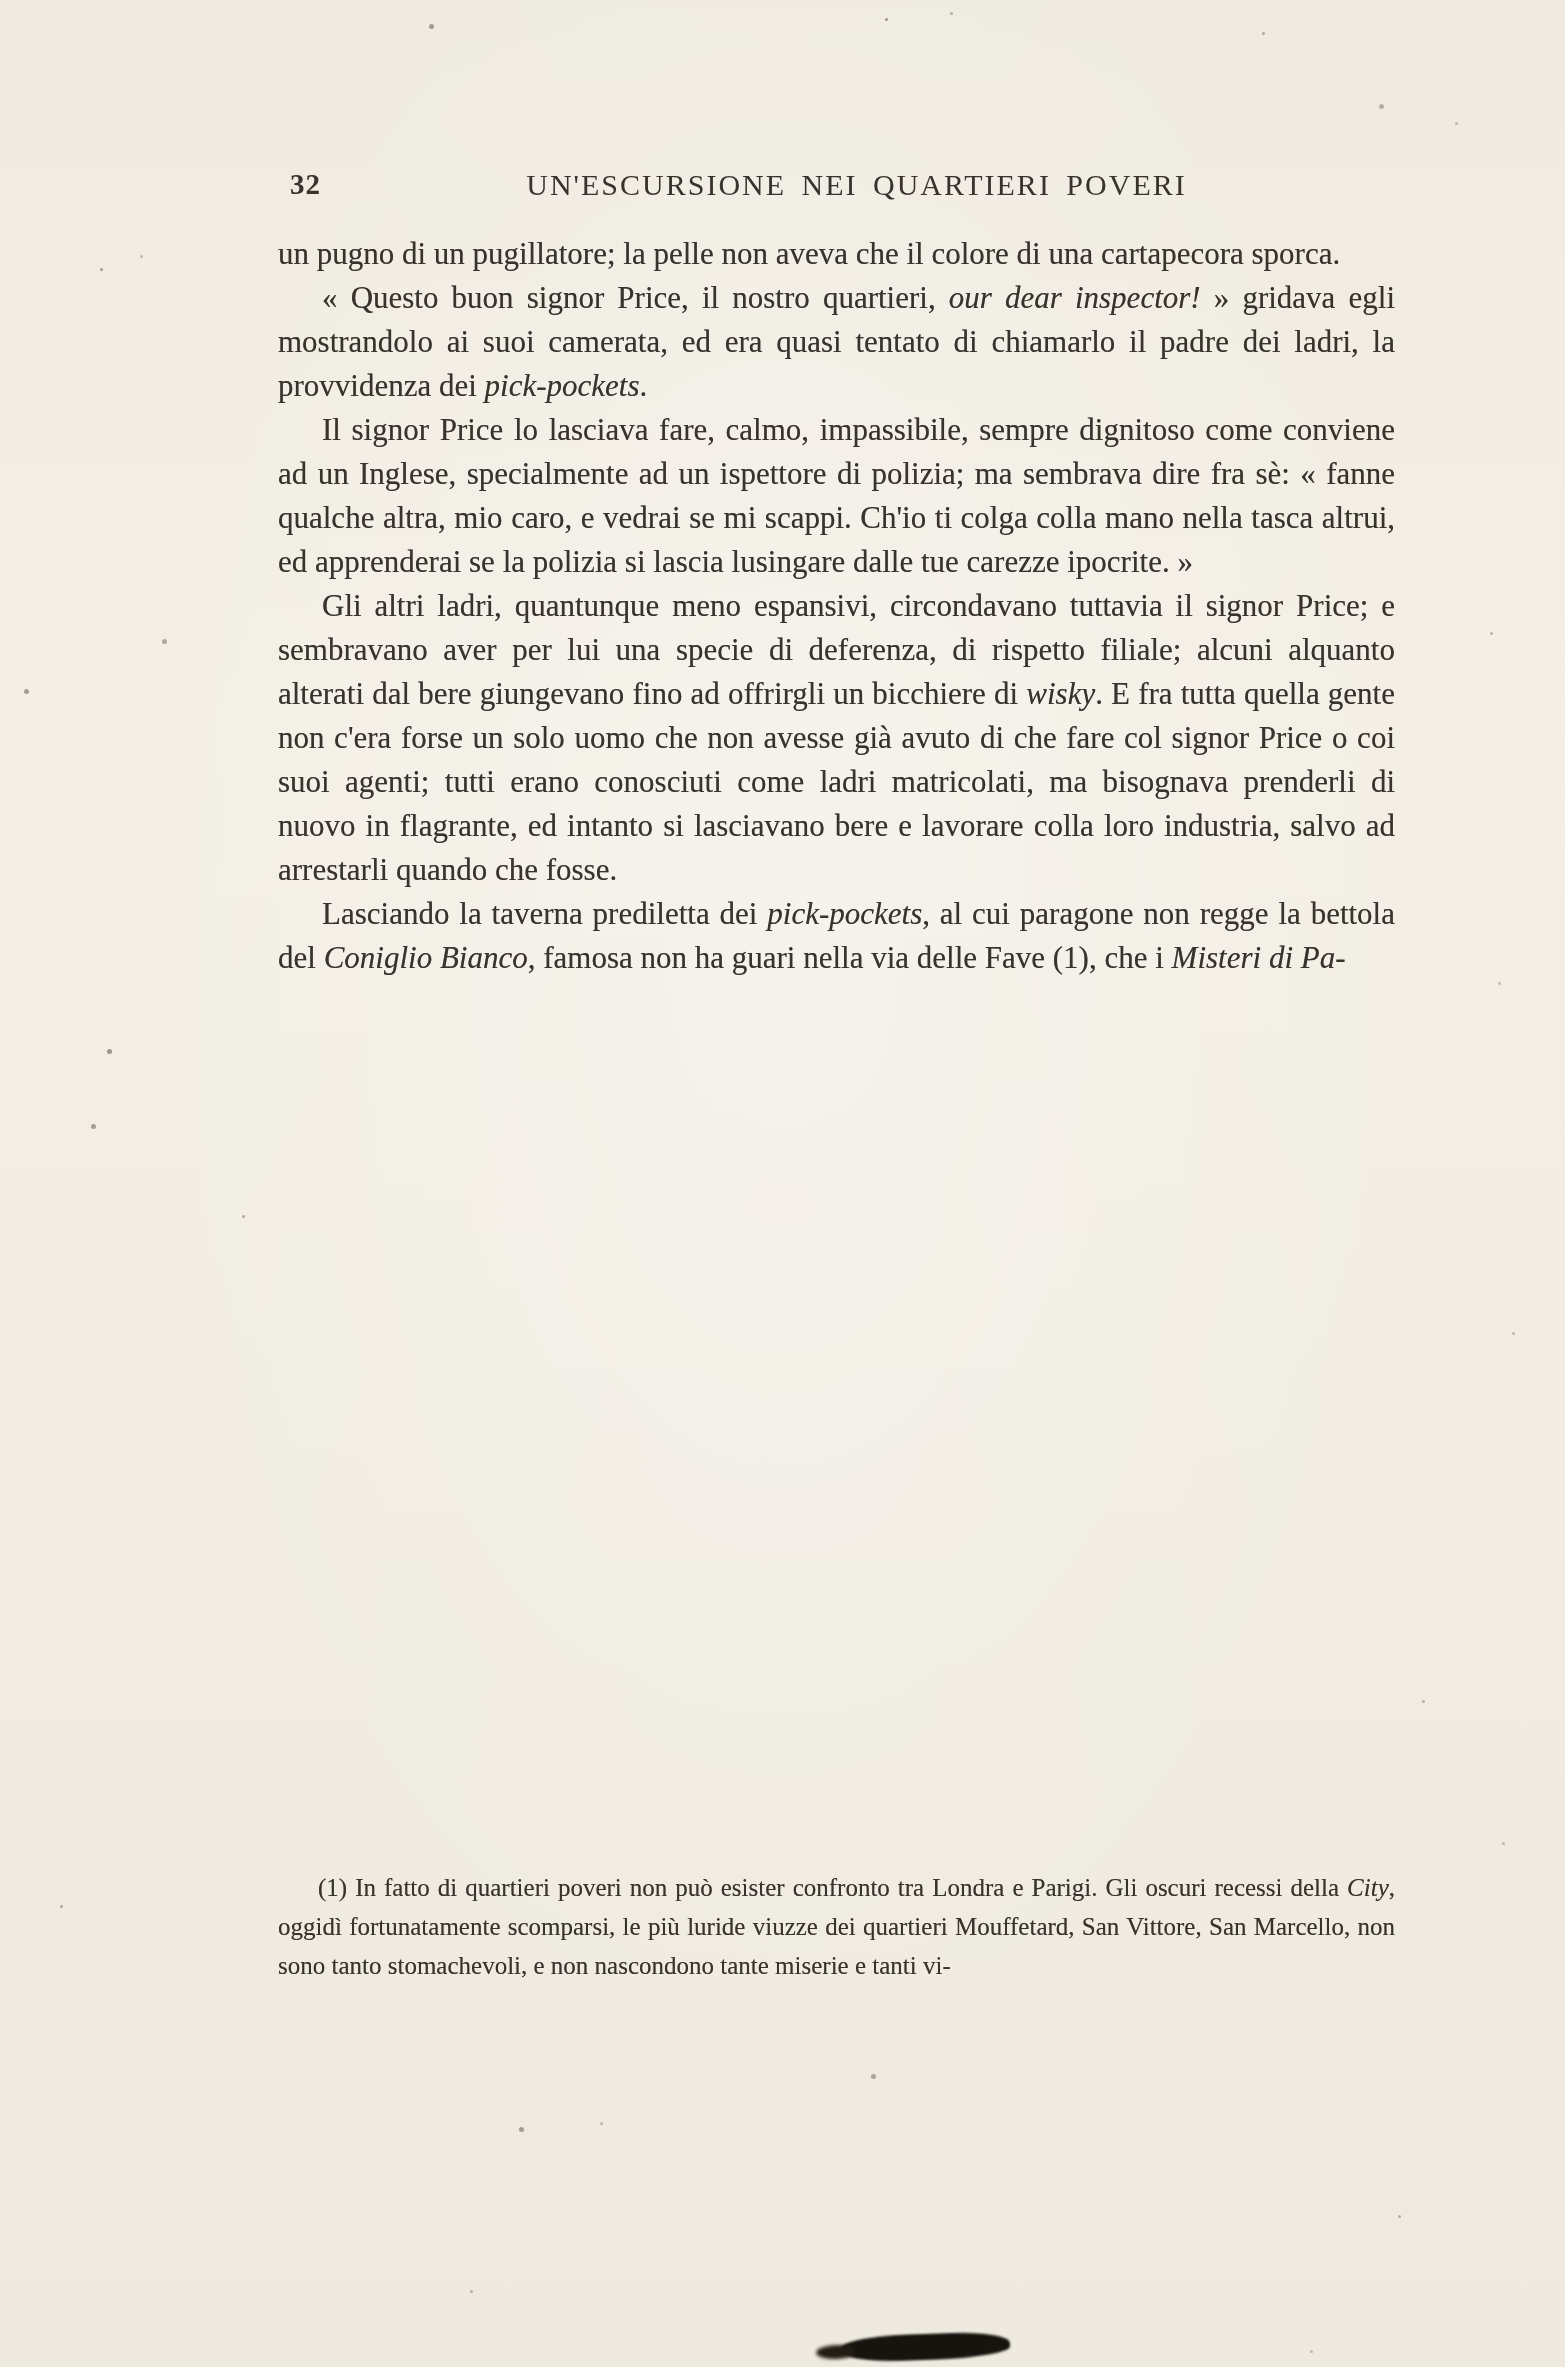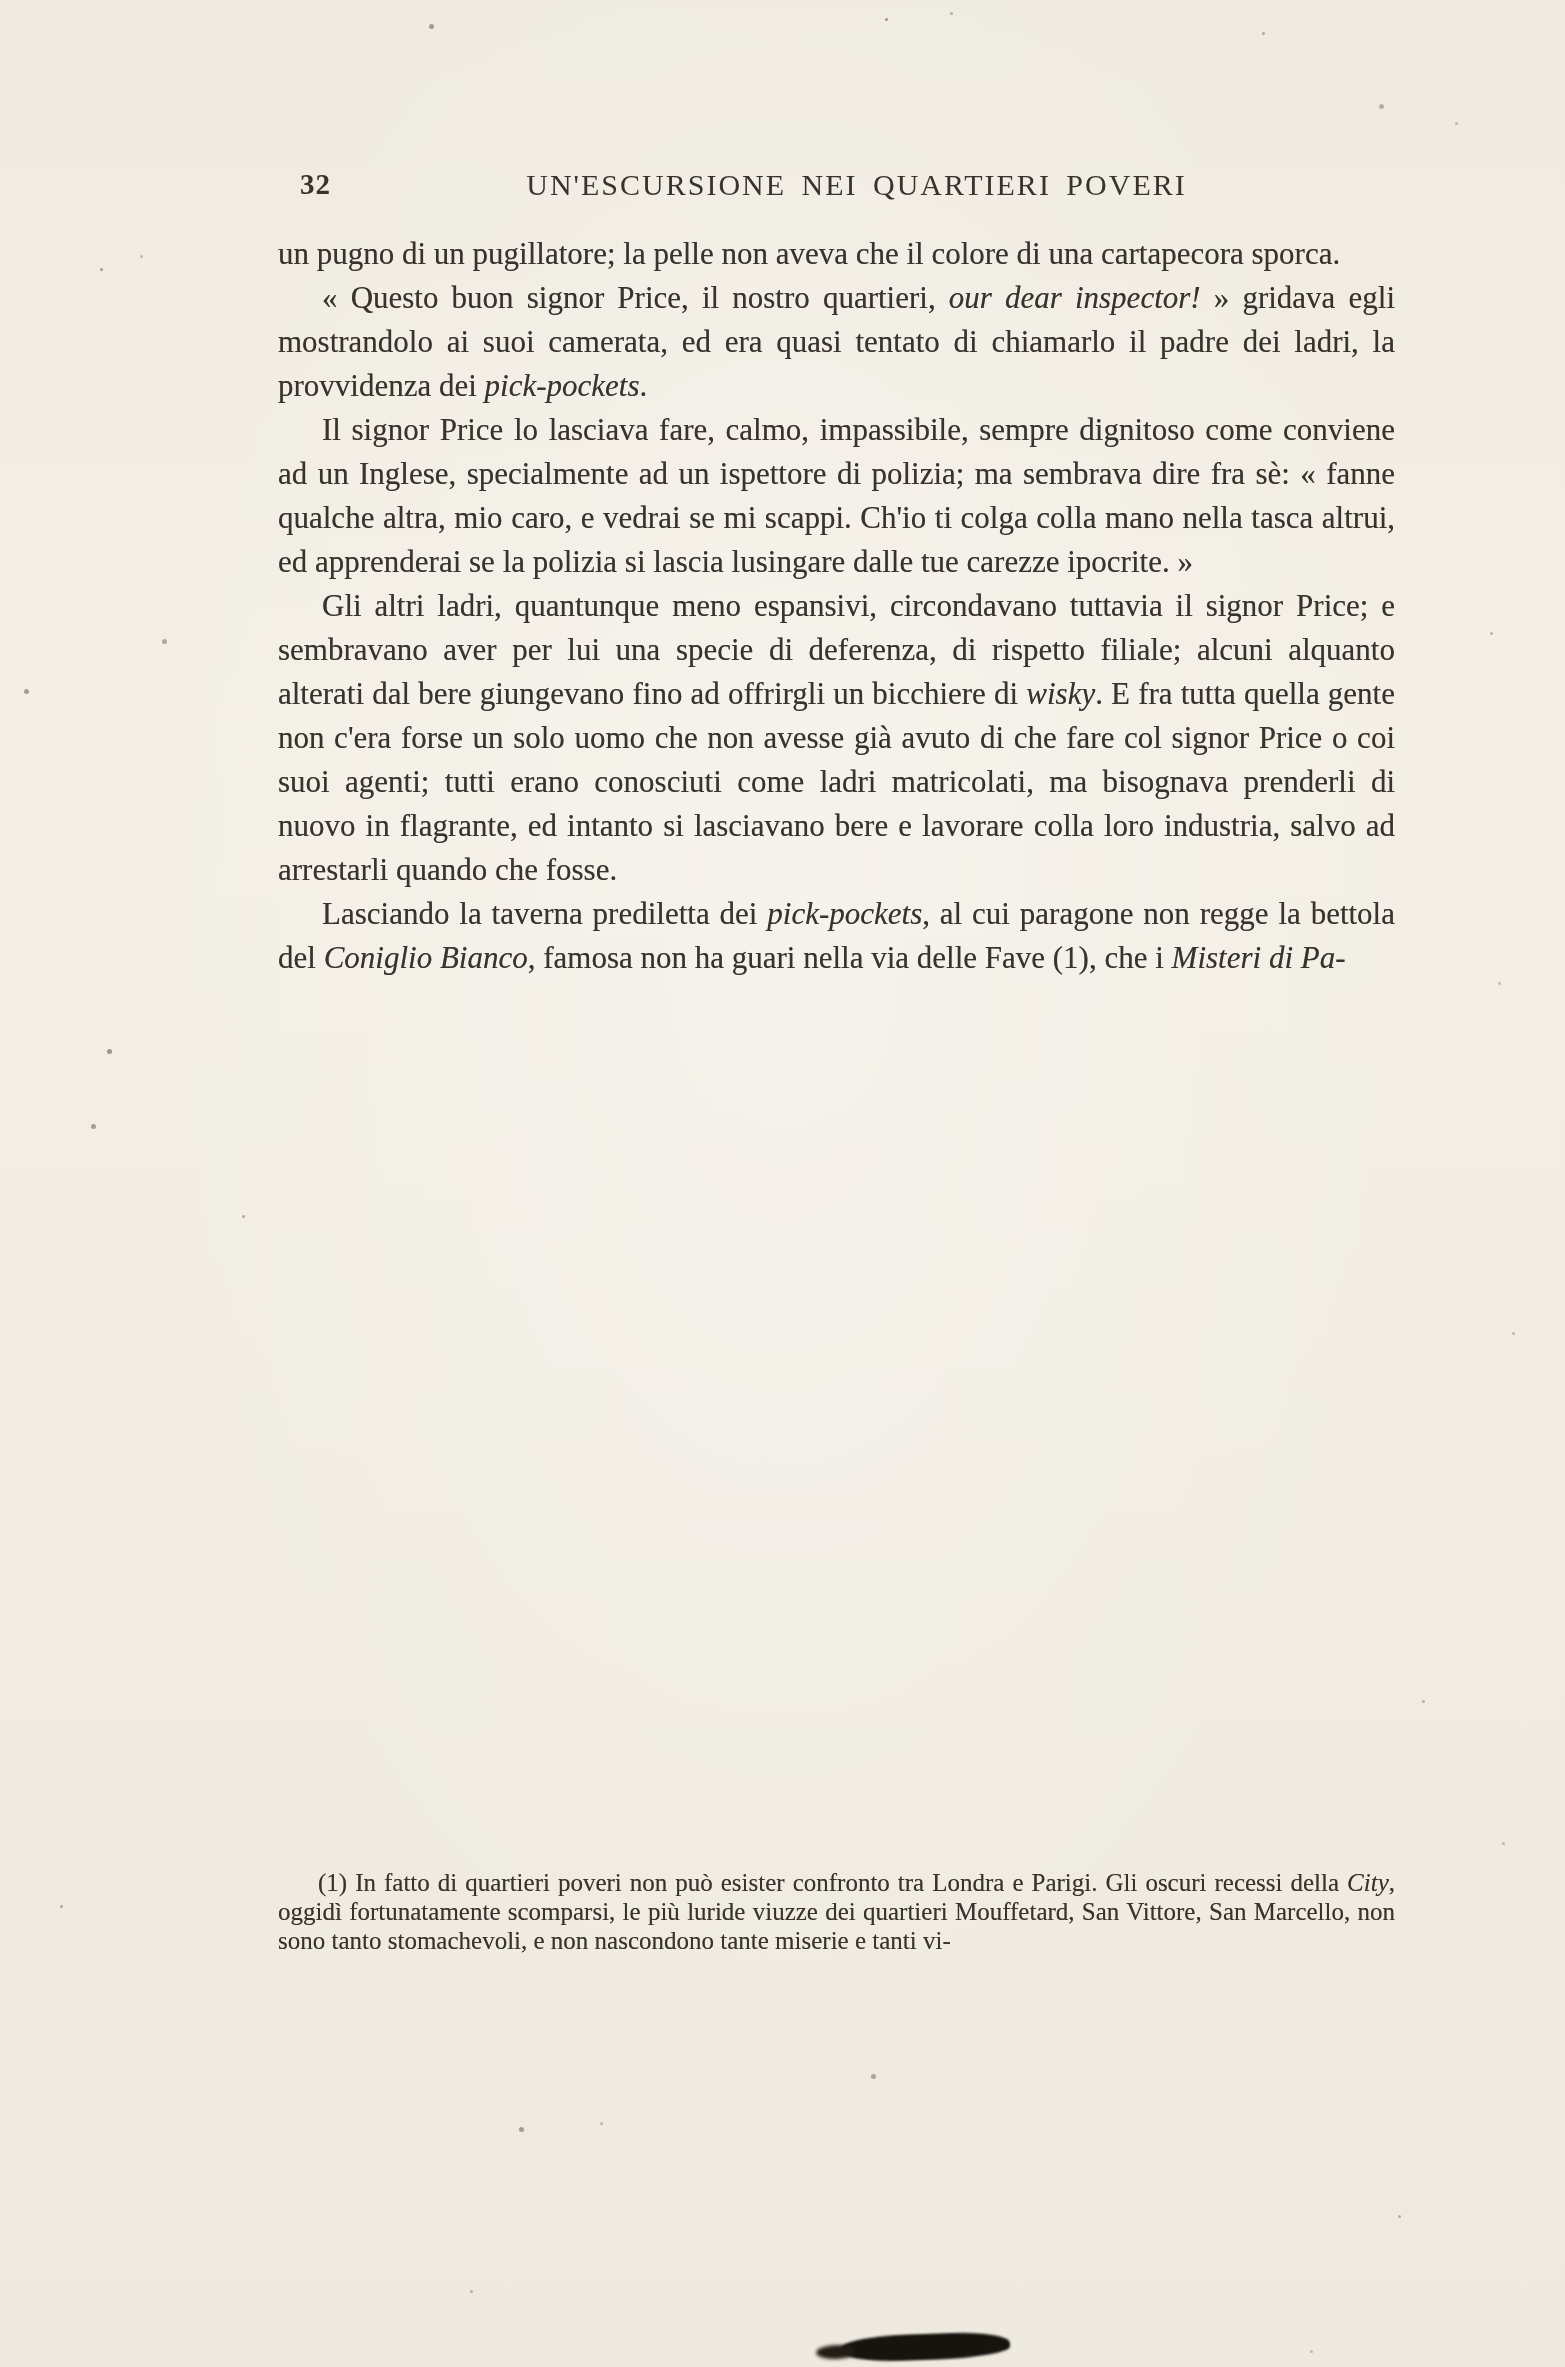--- a/index.html
+++ b/index.html
@@ -21,21 +21,21 @@
 
   .page-header {
     position: absolute;
     top: 168px;
     left: 278px;
     width: 1117px;
     height: 40px;
   }
   .page-number {
     position: absolute;
-    left: 22px;
+    left: 12px;
     top: 0;
     font-size: 29px;
     font-weight: bold;
     letter-spacing: 1px;
   }
   .running-title {
     display: block;
     text-align: center;
     font-size: 30px;
     letter-spacing: 2px;
@@ -55,21 +55,21 @@
   }
   .body-text p { margin: 0; }
   .body-text p.indent { text-indent: 44px; }
 
   .footnote-text {
     position: absolute;
     top: 1868px;
     left: 278px;
     width: 1117px;
     font-size: 25px;
-    line-height: 29px;
+    line-height: 39px;
     text-align: justify;
     text-shadow: 0 0 0.5px rgba(56,51,44,0.5);
   }
   .footnote-text p { margin: 0; }
   .footnote-text p.indent { text-indent: 40px; }
 
   .it { font-style: italic; }
 
   
   .speck {

